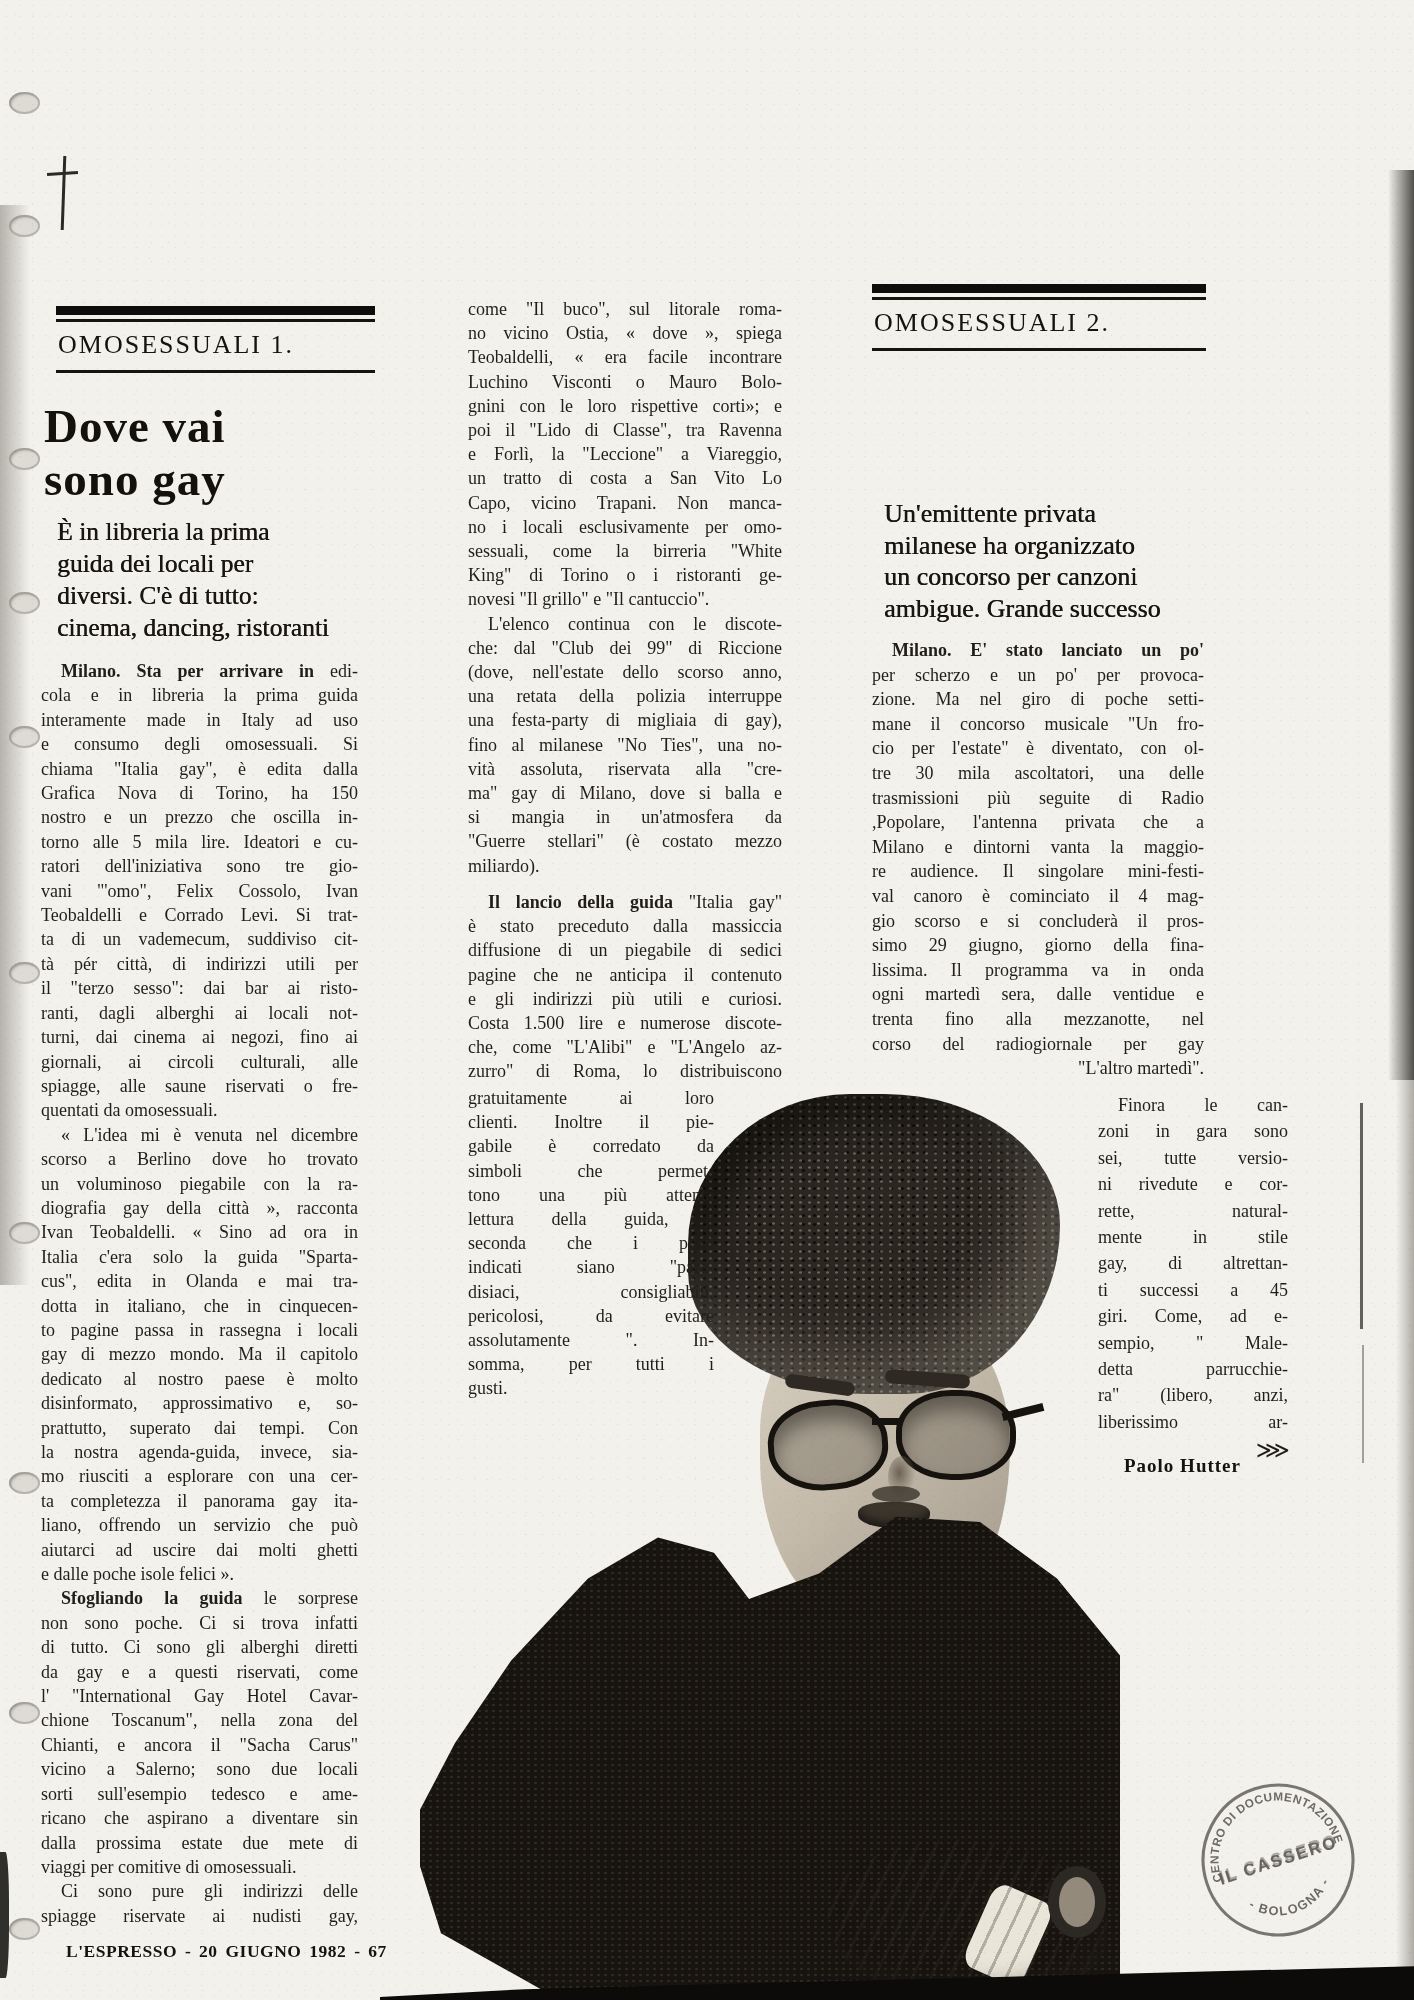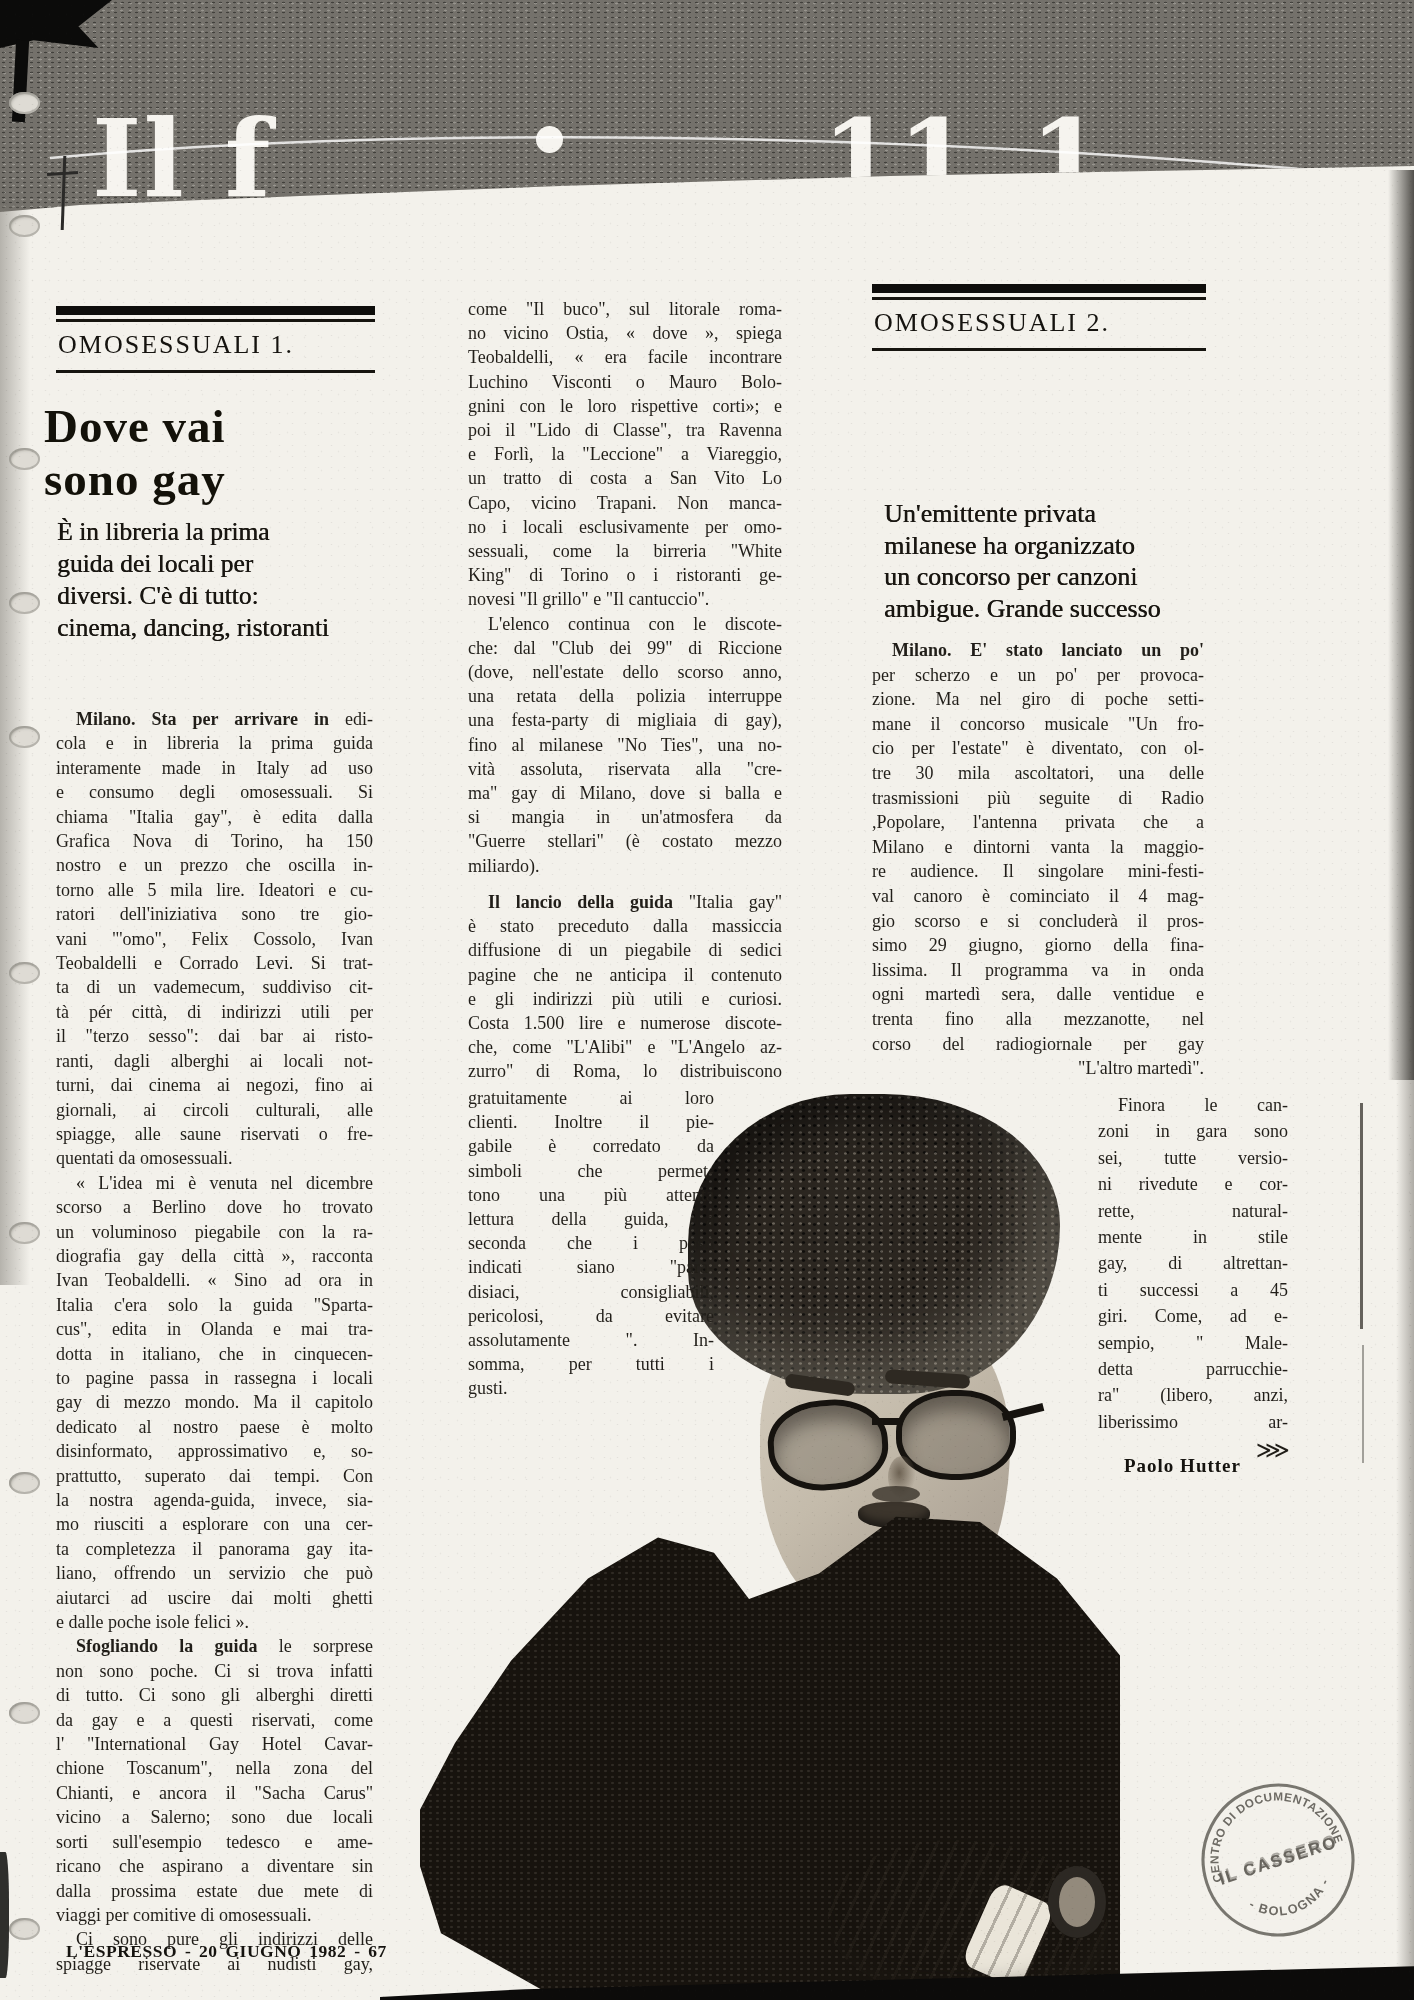--- a/index.html
+++ b/index.html
@@ -63,21 +63,21 @@
   .sf-left{left:57px;top:516px;width:322px;font-size:25.5px;line-height:32px;}
   .sf-right{left:884px;top:498px;width:325px;font-size:26px;line-height:31.5px;}
 
   
   .col{position:absolute;z-index:10;font-size:18px;color:#211e19;}
   .line{text-align:justify;text-align-last:justify;}
   .line.nj{text-align-last:left;}
   .line.r{text-align:right;text-align-last:right;}
   .line.ind{text-indent:20px;}
   .line.gly{font-size:24px;line-height:30px;letter-spacing:-2px;}
-  .body-left{left:56px;top:659px;width:317px;line-height:24.4px;margin-top:48px;}
+  .body-left{left:41px;top:659px;width:317px;line-height:24.4px;}
   .body-midA{left:468px;top:297px;width:314px;line-height:24.2px;}
   .body-midB{left:468px;top:890px;width:314px;line-height:24.2px;}
   .body-midC{left:468px;top:1086px;width:246px;line-height:24.2px;}
   .body-right{left:872px;top:638px;width:332px;line-height:24.6px;}
   .body-rnarrow{left:1098px;top:1092px;width:190px;line-height:26.4px;}
   .byline{position:absolute;left:1075px;top:1455px;width:215px;z-index:10;text-align:center;
           font-weight:bold;font-size:19px;letter-spacing:1px;color:#15130f;}
   .footer{position:absolute;left:66px;top:1941px;z-index:10;font-weight:bold;font-size:17.5px;
           letter-spacing:.5px;word-spacing:3px;color:#15130f;}
 
@@ -123,31 +123,20 @@
   .watch{position:absolute;left:628px;top:788px;width:58px;height:72px;border-radius:50%;background:#938a7c;border:11px solid #2c2823;box-sizing:border-box;}
 
   
   .stamp{position:absolute;left:1196px;top:1778px;width:164px;height:164px;z-index:40;opacity:.92;}
 </style>
 </head>
 <body>
 
 <div class="page">
 
-  <div class="top-strip">
-    <span class="mast mast-a">Il f</span>
-    <span class="mast-dot"></span>
-    <span class="mast mast-b">11</span>
-    <span class="mast mast-c">1</span>
-    <svg class="scratch" viewBox="0 0 1414 214">
-      <path d="M 50 158 C 400 126, 900 130, 1398 178" stroke="rgba(255,255,255,.8)" stroke-width="2.5" fill="none"></path>
-    </svg>
-    <div class="corner-blob"></div>
-    <div class="corner-stick"></div>
-  </div>
 
   <div class="hole" style="top:92px"></div>
   <div class="hole" style="top:215px"></div>
   <div class="hole" style="top:448px"></div>
   <div class="hole" style="top:592px"></div>
   <div class="hole" style="top:726px"></div>
   <div class="hole" style="top:962px"></div>
   <div class="hole" style="top:1222px"></div>
   <div class="hole" style="top:1472px"></div>
   <div class="hole" style="top:1702px"></div>

